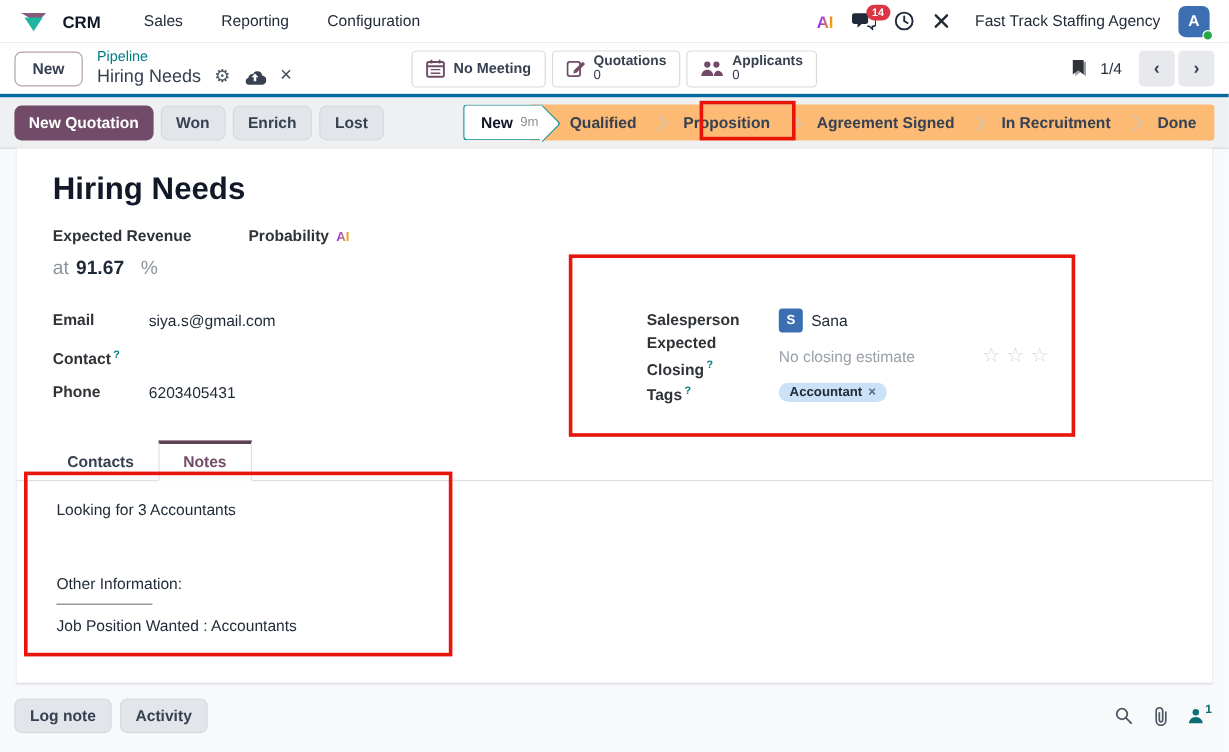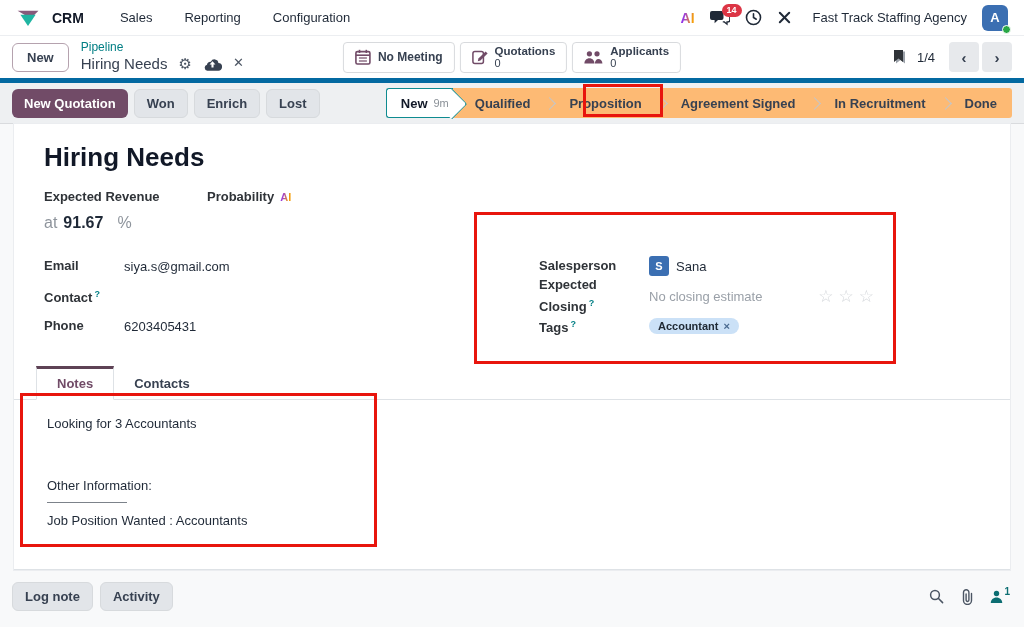--- a/index.html
+++ b/index.html
@@ -48,21 +48,21 @@
   .stat-2line { display:flex; flex-direction:column; line-height:1.1; text-align:left; }
   .stat-2line .stat-label { font-size:11.5px; }
   .stat-count { font-size:11px; color:#374151; }
   .pager { margin-left:auto; display:flex; align-items:center; gap:10px; }
   .pager-value { font-size:13px; color:#1f2937; }
   .pager-btn { width:30px; height:30px; background:#e7e9ec; border:none; border-radius:4px;
     font-size:15px; font-weight:700; color:#374151; cursor:pointer; display:flex;
     align-items:center; justify-content:center; }
   .pager-btns { display:flex; gap:3px; margin-left:4px; }
   
-  .status-bar { height:46px; background:#eef0f2; border-top:5px solid #0369a1;
+  .status-bar { height:46px; background:#eef0f2; border-top:3px solid #0369a1;
     border-bottom:1px solid #d9dbde; display:flex; align-items:center; padding:0 12px; }
   .actions { display:flex; gap:6px; }
   .btn { border:none; border-radius:6px; padding:6px 12px; font-size:13px; font-weight:700;
     cursor:pointer; }
   .btn-primary { background:#714b67; color:#fff; }
   .btn-secondary { background:#e2e5e9; color:#374151; border:1px solid #d7dadd; }
   .stages { margin-left:auto; display:flex; align-items:center; height:30px; }
   .stage-active { position:relative; z-index:2; background:#fff; border:1px solid #0e8b90;
     border-right:none; border-radius:3px 0 0 3px; height:30px; display:flex; align-items:center;
     padding:0 4px 0 14px; cursor:pointer; }
@@ -345,22 +345,22 @@
             <span class="tag-pill">
               <span>Accountant</span>
               <span class="tag-x">×</span>
             </span>
           </div>
         </div>
       </div>
     </div>
 
     <div class="tabs">
+      <span class="tab inactive">Contacts</span>
       <span class="tab active">Notes</span>
-      <span class="tab inactive">Contacts</span>
     </div>
 
     <div class="notes">
       <div class="notes-line1">Looking for 3 Accountants</div>
       <div>Other Information:</div>
       <div class="notes-divider"></div>
       <div class="notes-line3">Job Position Wanted : Accountants</div>
     </div>
   </div>
 </div>

